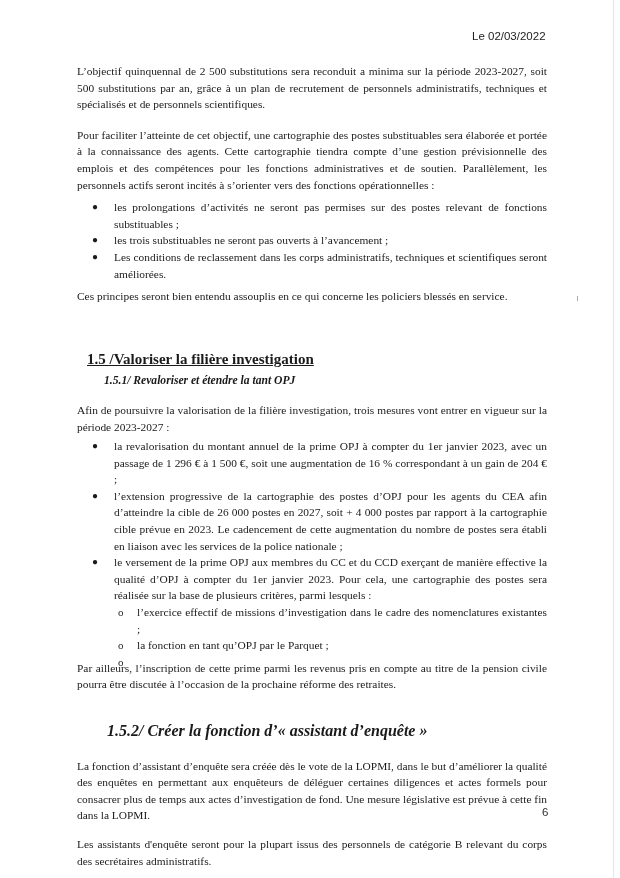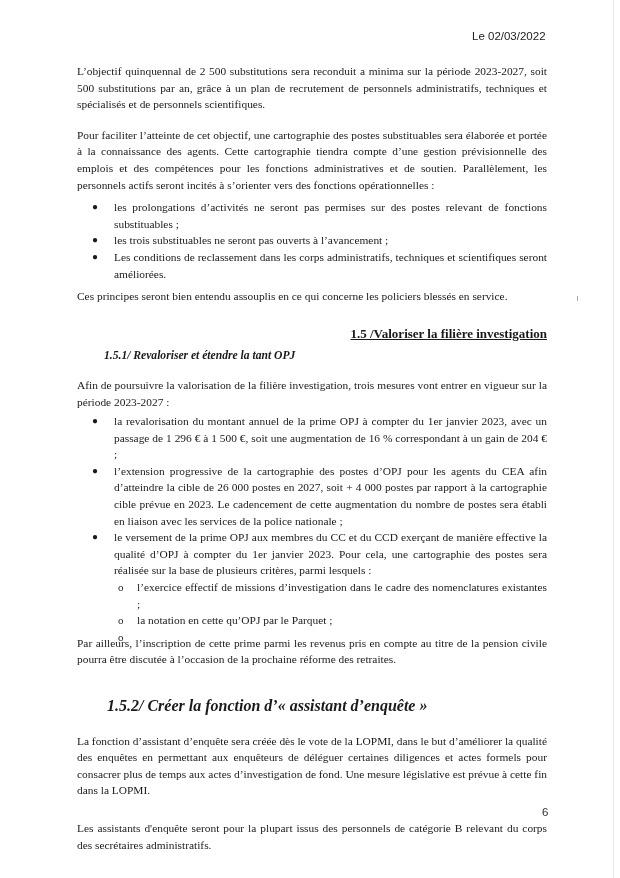--- a/index.html
+++ b/index.html
@@ -8,29 +8,29 @@
     .page-edge { position: absolute; left: 613px; top: 0; width: 1px; height: 878px; background: #e6e6e6; }
     .date { position: absolute; top: 30px; left: 472px; font-family: "Liberation Sans", sans-serif; font-size: 11.5px; color: #222; }
     .content { position: absolute; left: 77px; top: 63px; width: 470px; font-size: 11.4px; line-height: 16.6px; }
     p { margin: 0; text-align: justify; }
     .p1 { margin-bottom: 14px; }
     .p2 { margin-bottom: 6px; }
     ul.bullets { list-style: none; margin: 0 0 6px 0; padding: 0; }
     ul.bullets > li { position: relative; padding-left: 37px; text-align: justify; }
     ul.bullets > li .dot { position: absolute; left: 15px; top: 0; font-size: 10px; }
     .p3 { margin-top: 6px; }
-    h2.s15 { margin: 21px 0 0 10px; font-size: 13px; font-weight: bold; text-decoration: underline; text-align: right; }
+    h2.s15 { margin: 46px 0 0 10px; font-size: 15px; font-weight: bold; text-decoration: underline; }
     h3.sub { margin: 6px 0 0 27px; font-size: 11.6px; font-weight: bold; font-style: italic; }
     .p4 { margin-top: 12px; margin-bottom: 3px; }
     ul.sub-bullets { list-style: none; margin: 0; padding: 0; }
     ul.sub-bullets > li { position: relative; padding-left: 23px; text-align: justify; }
     ul.sub-bullets > li .circ { position: absolute; left: 4px; top: 0; font-size: 11px; }
     .p5 { margin-top: 1px; }
     h3.sub2 { margin: 30px 0 0 30px; font-size: 16px; font-weight: bold; font-style: italic; }
-    .p6 { margin-top: 18px; margin-bottom: 21px; }
+    .p6 { margin-top: 18px; margin-bottom: 12px; }
     .page-num { position: absolute; top: 806px; left: 542px; font-family: "Liberation Sans", sans-serif; font-size: 11.5px; color: #333; }
     .stray { position: absolute; left: 577px; top: 296px; width: 1px; height: 5px; background: #aaa; }
   </style>
 </head>
 <body>
 
 <div class="page-edge"></div>
 <div class="stray"></div>
 
 <div class="date">Le 02/03/2022</div>
@@ -47,21 +47,21 @@
 
   <h2 class="s15">1.5 /Valoriser la filière investigation</h2>
   <h3 class="sub">1.5.1/ Revaloriser et étendre la tant OPJ</h3>
   <p class="p4">Afin de poursuivre la valorisation de la filière investigation, trois mesures vont entrer en vigueur sur la période 2023-2027 :</p>
   <ul class="bullets">
     <li><span class="dot">●</span><span>la revalorisation du montant annuel de la prime OPJ à compter du 1er janvier 2023, avec un passage de 1 296 € à 1 500 €, soit une augmentation de 16 % correspondant à un gain de 204 € ;</span></li>
     <li><span class="dot">●</span><span>l’extension progressive de la cartographie des postes d’OPJ pour les agents du CEA afin d’atteindre la cible de 26 000 postes en 2027, soit + 4 000 postes par rapport à la cartographie cible prévue en 2023. Le cadencement de cette augmentation du nombre de postes sera établi en liaison avec les services de la police nationale ;</span></li>
     <li><span class="dot">●</span><span>le versement de la prime OPJ aux membres du CC et du CCD exerçant de manière effective la qualité d’OPJ à compter du 1er janvier 2023. Pour cela, une cartographie des postes sera réalisée sur la base de plusieurs critères, parmi lesquels :</span>
       <ul class="sub-bullets">
         <li><span class="circ">o</span><span>l’exercice effectif de missions d’investigation dans le cadre des nomenclatures existantes ;</span></li>
-        <li><span class="circ">o</span><span>la notation en cette qu’OPJ par le Parquet ;</span></li>
+        <li><span class="circ">o</span><span>la fonction en tant qu’OPJ par le Parquet ;</span></li>
         <li><span class="circ">o</span></li>
       </ul>
     </li>
   </ul>
   <p class="p5">Par ailleurs, l’inscription de cette prime parmi les revenus pris en compte au titre de la pension civile pourra être discutée à l’occasion de la prochaine réforme des retraites.</p>
 
   <h3 class="sub2">1.5.2/ Créer la fonction d’« assistant d’enquête »</h3>
   <p class="p6">La fonction d’assistant d’enquête sera créée dès le vote de la LOPMI, dans le but d’améliorer la qualité des enquêtes en permettant aux enquêteurs de déléguer certaines diligences et actes formels pour consacrer plus de temps aux actes d’investigation de fond. Une mesure législative est prévue à cette fin dans la LOPMI.</p>
   <p>Les assistants d'enquête seront pour la plupart issus des personnels de catégorie B relevant du corps des secrétaires administratifs.</p>
 </div>

